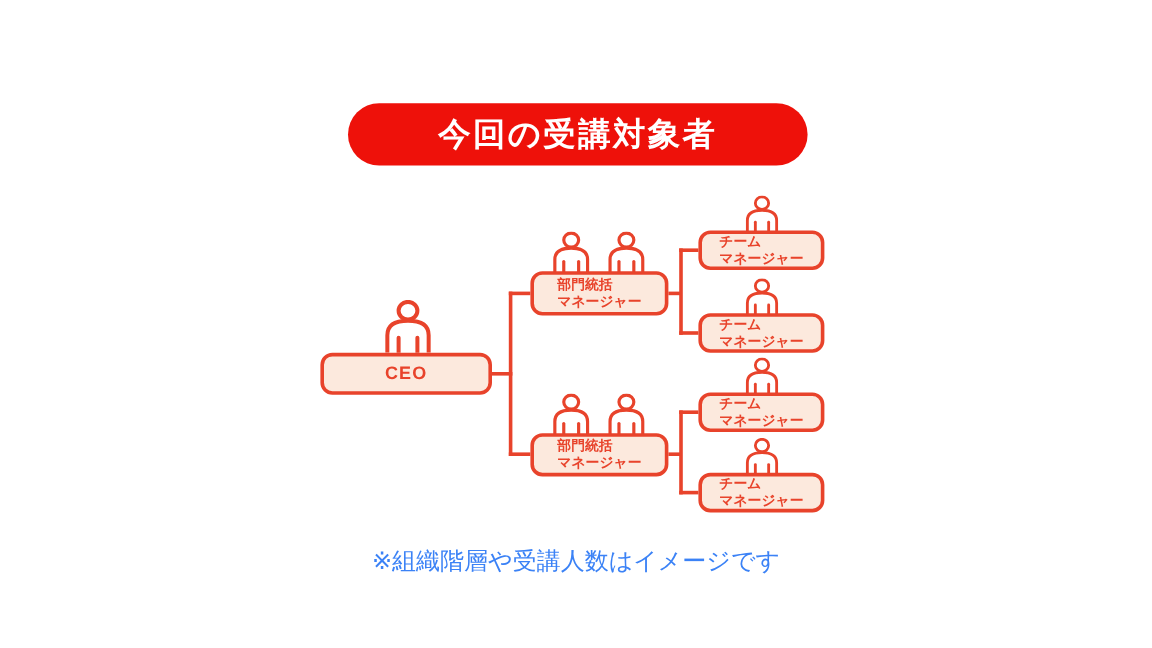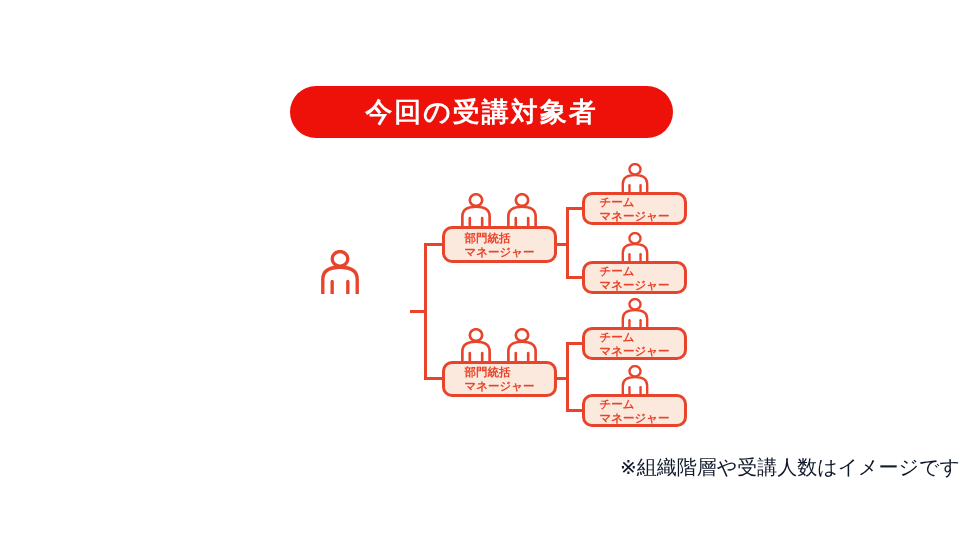--- a/index.html
+++ b/index.html
@@ -60,22 +60,22 @@
     white-space: pre-line;
   }
   .node-ceo .label { font-size: 15px; letter-spacing: 1px; }
   .node-jp .label  { font-size: 11.5px; line-height: 14px; }
 
   
   .footnote {
     position: absolute;
     left: 0; top: 438px;
     width: 960px;
-    text-align: right;
-    color: #0f172a;
+    text-align: center;
+    color: #3b82f6;
     font-size: 20px;
   }
 </style>
 </head>
 <body>
 
 <div id="canvas">
 
   <div class="title-pill">
     <span>今回の受講対象者</span>
@@ -147,20 +147,23 @@
         <path d="M15.5 42 L15.5 30" stroke-linecap="round"></path>
         <path d="M30.5 42 L30.5 30" stroke-linecap="round"></path>
       </svg></span>
   <span class="person-icon" style="left:618px; top:349px; width:34px; height:31px;"><svg viewBox="0 0 46 42" width="100%" height="100%" preserveAspectRatio="none" fill="none" stroke="#e8432b" stroke-width="3.2">
         <ellipse cx="23" cy="8.5" rx="7.5" ry="7" fill="#ffffff"></ellipse>
         <path d="M6.5 42 L6.5 28 Q6.5 16.5 23 16.5 Q39.5 16.5 39.5 28 L39.5 42" fill="#ffffff"></path>
         <path d="M15.5 42 L15.5 30" stroke-linecap="round"></path>
         <path d="M30.5 42 L30.5 30" stroke-linecap="round"></path>
       </svg></span>
 
+  <div class="node node-ceo" style="left:267px; top:278px; width:143px; height:35px;">
+    <span class="label">CEO</span>
+  </div>
 
   <div class="node node-jp" style="left:442px; top:210px; width:115px; height:37px;">
     <span class="label">部門統括
 マネージャー</span>
   </div>
   <div class="node node-jp" style="left:442px; top:345px; width:115px; height:36px;">
     <span class="label">部門統括
 マネージャー</span>
   </div>
 

